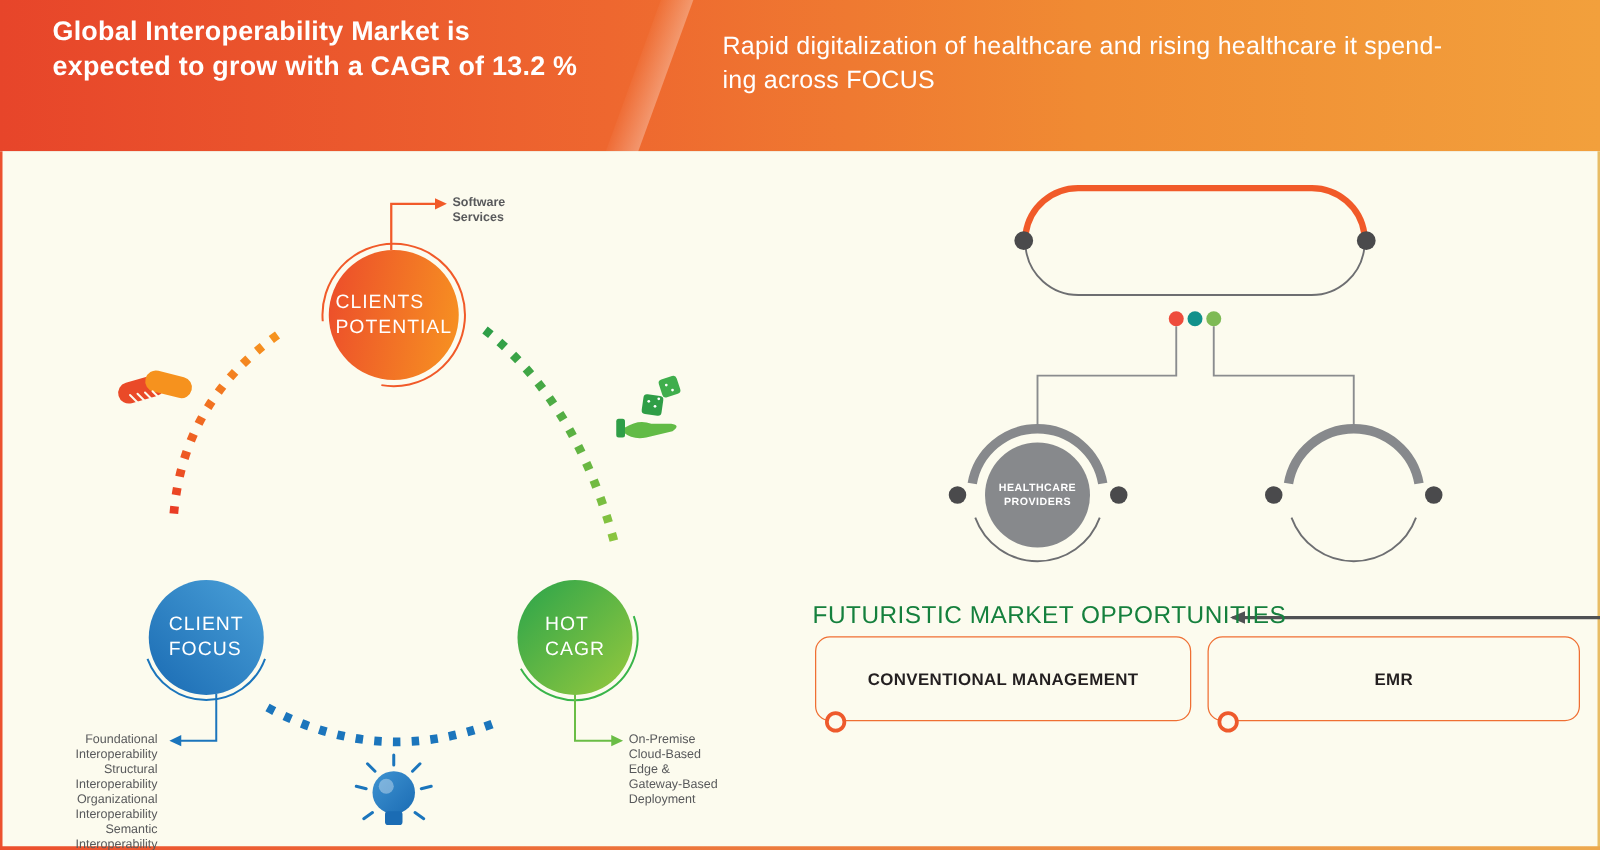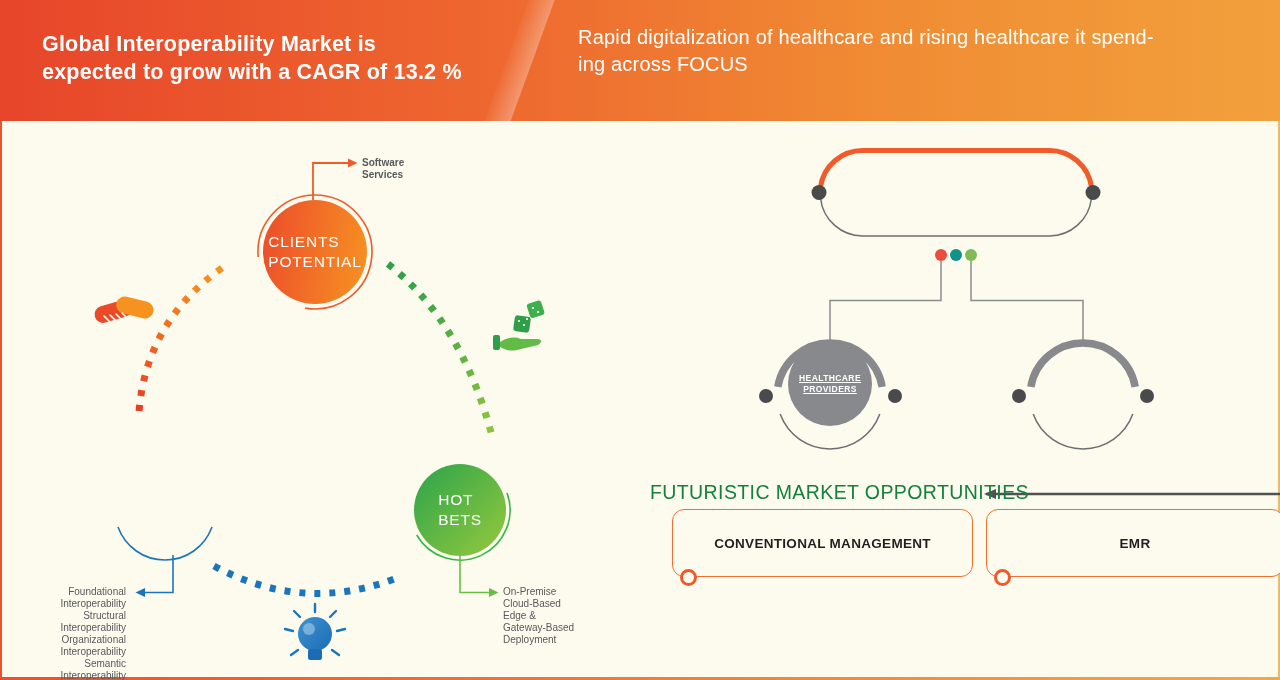--- a/index.html
+++ b/index.html
@@ -8,21 +8,21 @@
   #stage { position:relative; width:1280px; height:680px; overflow:hidden; background:#fcfbee; }
   .pre { white-space:pre-line; }
 
   
   .header { position:absolute; left:0; top:0; width:1280px; height:121px;
             background:linear-gradient(90deg,#e7452a 0%,#ee672f 38%,#f08b33 68%,#f2a03c 100%);
             box-shadow:0 1px 2px rgba(0,0,0,.18); }
   .header-slash { position:absolute; left:505px; top:-10px; width:26px; height:150px;
             transform:skewX(-20deg);
             background:linear-gradient(90deg,rgba(255,255,255,.03),rgba(255,255,255,.30)); }
-  .banner-title { position:absolute; left:42px; top:31px; color:#fff; font-weight:bold;
+  .banner-title { position:absolute; left:42px; top:12px; color:#fff; font-weight:bold;
             font-size:21.5px; line-height:1.28; letter-spacing:.2px; }
   .banner-subtitle { position:absolute; left:578px; top:24px; width:700px; color:#fff;
             font-size:20px; line-height:1.33; letter-spacing:.2px; }
 
   
   .content { position:absolute; left:0; top:121px; width:1280px; height:559px; background:#fcfbee; }
   .border-left  { position:absolute; left:0; top:121px; width:2px;  height:559px; background:#ec512e; }
   .border-right { position:absolute; right:0; top:121px; width:2px; height:559px; background:#e8bd66; }
   .border-bottom{ position:absolute; left:0; bottom:0; width:1280px; height:3px;
                   background:linear-gradient(90deg,#ec4f2d,#eda94e); }
@@ -46,29 +46,29 @@
 
   
   .pill { position:absolute; left:832px; top:161px; width:253px; height:62px; border-radius:31px;
           background:linear-gradient(180deg,#f1632f,#ee4d26);
           display:flex; align-items:center; justify-content:center;
           color:#fff; font-weight:bold; font-size:20.5px; letter-spacing:.3px;
           box-shadow:0 2px 3px rgba(0,0,0,.18); }
   .gray-node { position:absolute; width:84px; height:84px; border-radius:50%; background:#87898c;
           display:flex; align-items:center; justify-content:center; text-align:center;
           color:#fff; font-size:8.5px; font-weight:600; letter-spacing:.4px; line-height:1.35; }
-  .gray-node-left  { left:788px;  top:342px;text-decoration:underline; }
+  .gray-node-left  { left:788px;  top:354px; }
   .gray-node-right { left:1041px; top:354px; }
 
   
   .opp-heading { position:absolute; left:650px; top:481px; color:#15803d; font-size:19.5px;
           letter-spacing:.4px; font-weight:500; }
   .opp-card { position:absolute; top:509px; height:68px; border:1.6px solid #ef6f33; border-radius:12px;
           background:#fcfbee; display:flex; align-items:center; justify-content:center;
-          color:#231f20; font-weight:bold; font-size:13.5px; letter-spacing:.3px;margin-left:20px; }
+          color:#231f20; font-weight:bold; font-size:13.5px; letter-spacing:.3px; }
   .opp-card-1 { left:652px; width:301px; }
   .opp-card-2 { left:966px; width:298px; }
   .corner-ring { position:absolute; width:17px; height:17px; border-radius:50%;
           border:3px solid #ee5a2c; background:#fcfbee; bottom:-10px; left:7px; }
 </style>
 </head>
 <body>
 
 <div id="stage">
 
@@ -193,22 +193,24 @@
     </g>
 
     <g>
       <path d="M1280 494 H986" fill="none" stroke="#4f5153" stroke-width="2.6"></path>
       <path d="M996 489 L984 494 L996 499 Z" fill="#4f5153"></path>
     </g>
   </svg>
 
   <div class="node node-orange pre">CLIENTS
 POTENTIAL</div>
+  <div class="node node-blue pre">CLIENT
+FOCUS</div>
   <div class="node node-green pre">HOT
-BETS</div>
+CAGR</div>
 
   <div class="callout callout-sw pre">Software
 Services</div>
   <div class="callout callout-blue pre">Foundational
 Interoperability
 Structural
 Interoperability
 Organizational
 Interoperability
 Semantic Interoperability</div>

